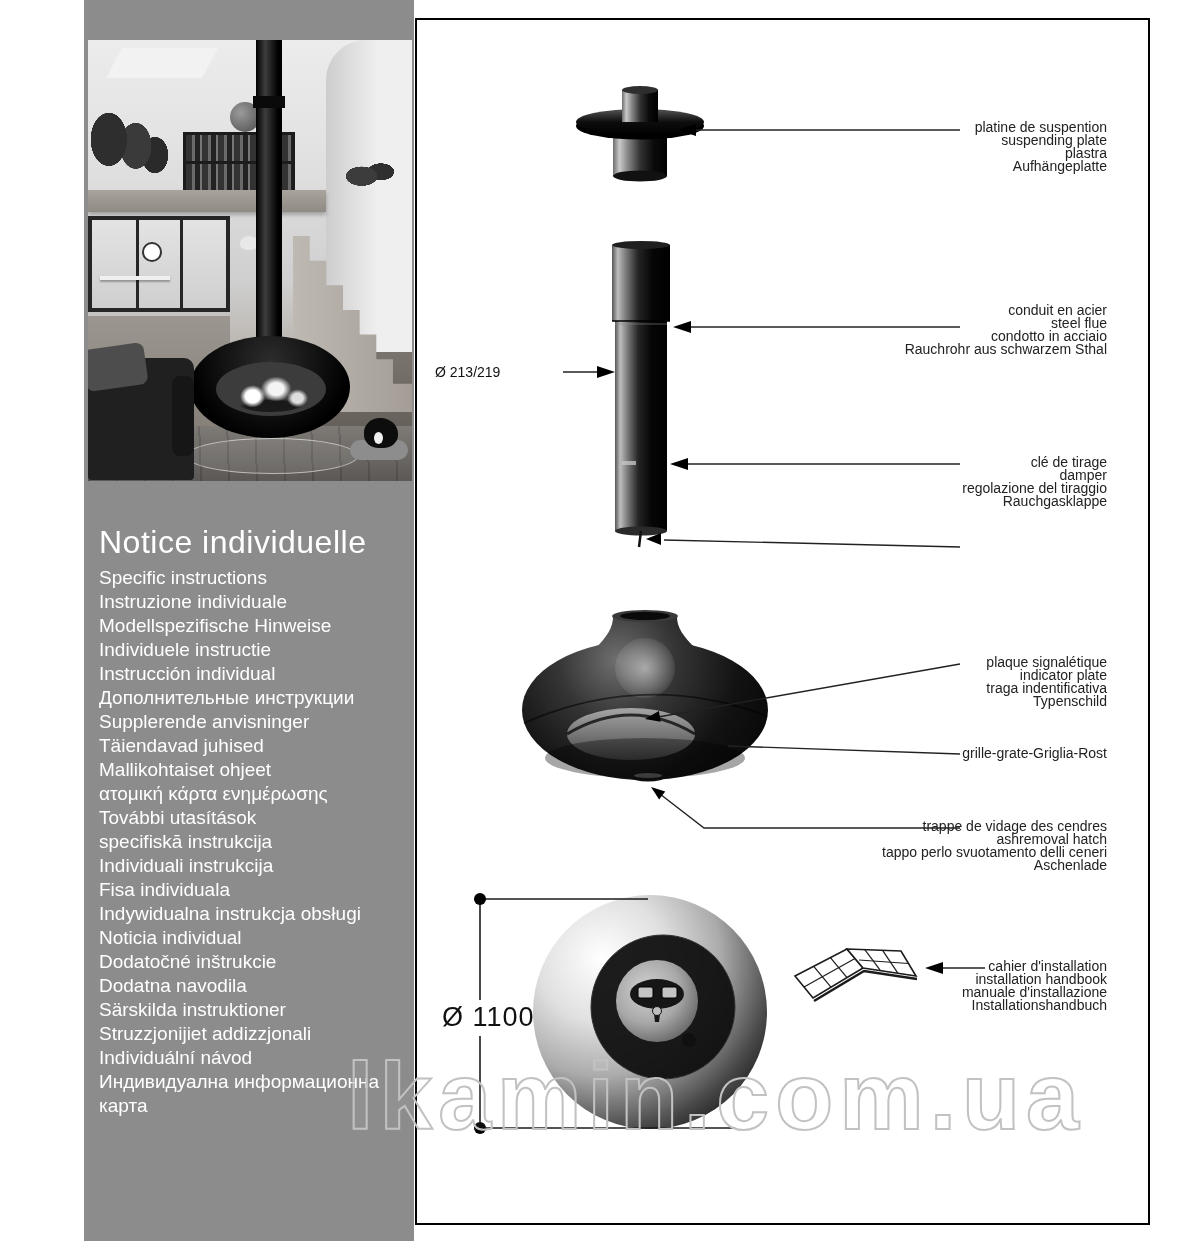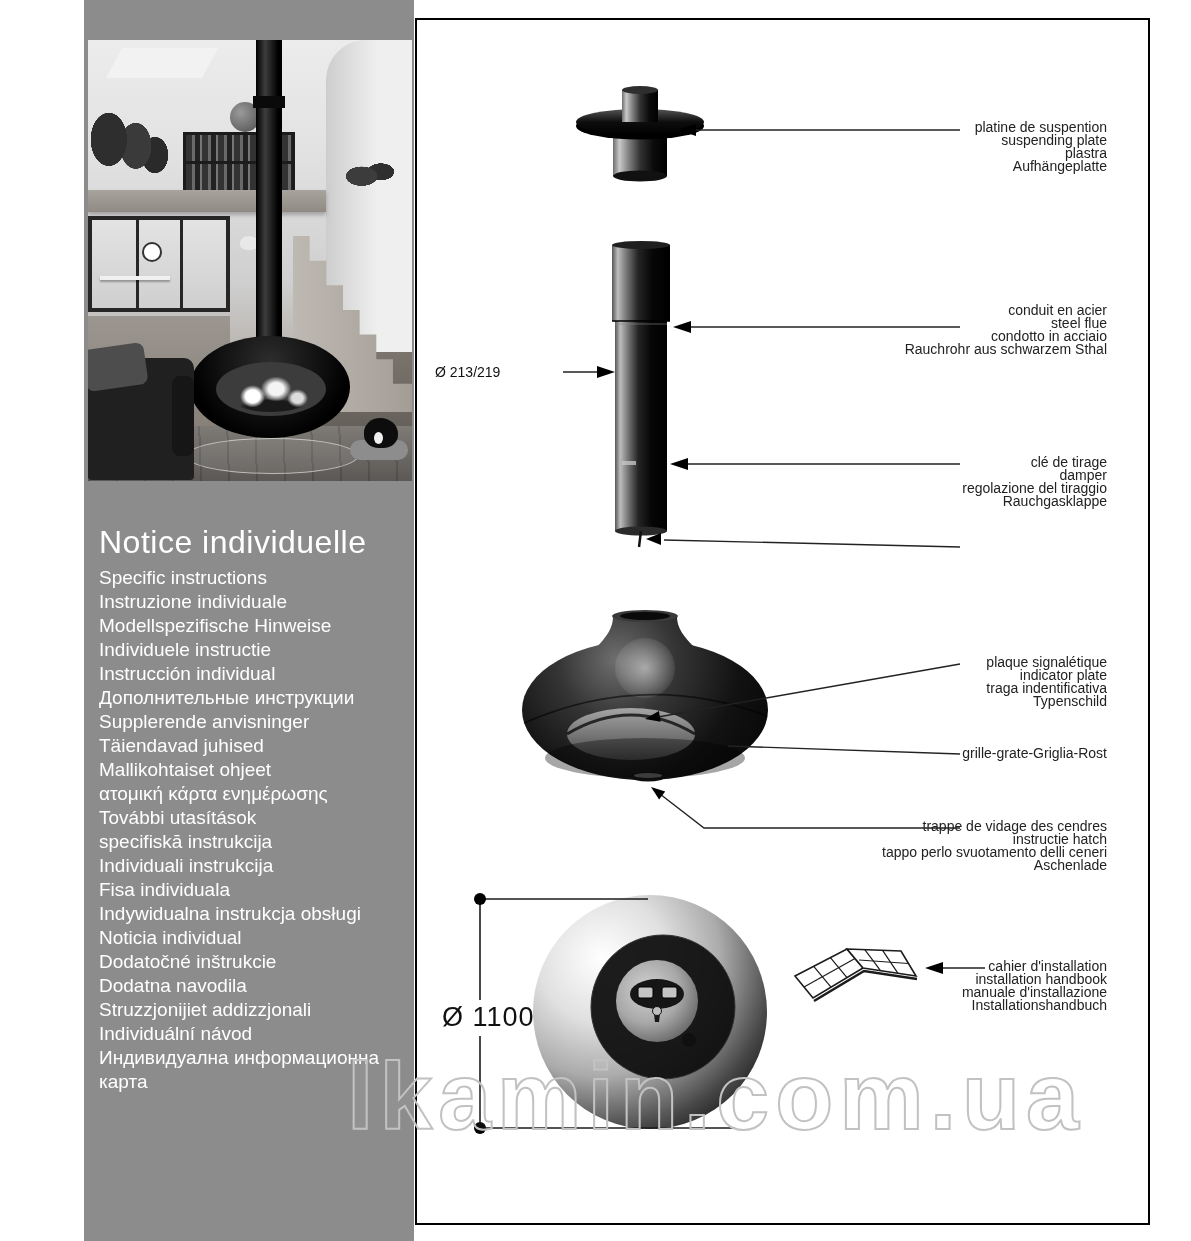--- a/index.html
+++ b/index.html
@@ -116,20 +116,21 @@
         <div>Mallikohtaiset ohjeet</div>
         <div>ατομική κάρτα ενημέρωσης</div>
         <div>További utasítások</div>
         <div>specifiskā instrukcija</div>
         <div>Individuali instrukcija</div>
         <div>Fisa individuala</div>
         <div>Indywidualna instrukcja obsługi</div>
         <div>Noticia individual</div>
         <div>Dodatočné inštrukcie</div>
         <div>Dodatna navodila</div>
+        <div>Särskilda instruktioner</div>
         <div>Struzzjonijiet addizzjonali</div>
         <div>Individuální návod</div>
         <div>Индивидуална информационна карта</div>
       </div>
   </div>
 
   <div class="frame">
 
     <svg class="diagram-svg" width="731" height="1203" viewBox="0 0 731 1203">
       <defs>
@@ -314,21 +315,21 @@
         <div>plaque signalétique</div>
         <div>indicator plate</div>
         <div>traga indentificativa</div>
         <div>Typenschild</div>
       </div>
     <div class="label-block" style="top:727px">
         <div>grille-grate-Griglia-Rost</div>
       </div>
     <div class="label-block" style="top:800px">
         <div>trappe de vidage des cendres</div>
-        <div>instructie hatch</div>
+        <div>ashremoval hatch</div>
         <div>tappo perlo svuotamento delli ceneri</div>
         <div>Aschenlade</div>
       </div>
     <div class="label-block" style="top:940px">
         <div>cahier d'installation</div>
         <div>installation handbook</div>
         <div>manuale d'installazione</div>
         <div>Installationshandbuch</div>
       </div>
   </div>

